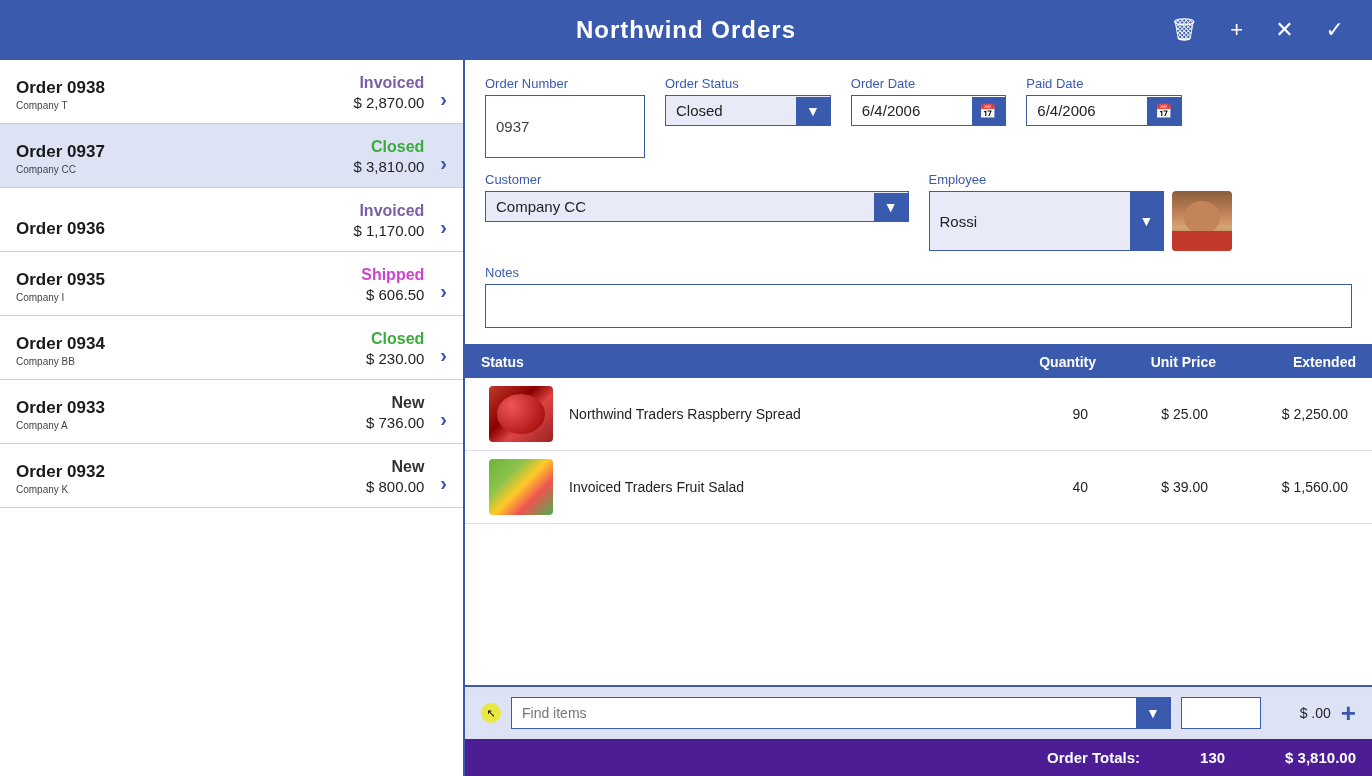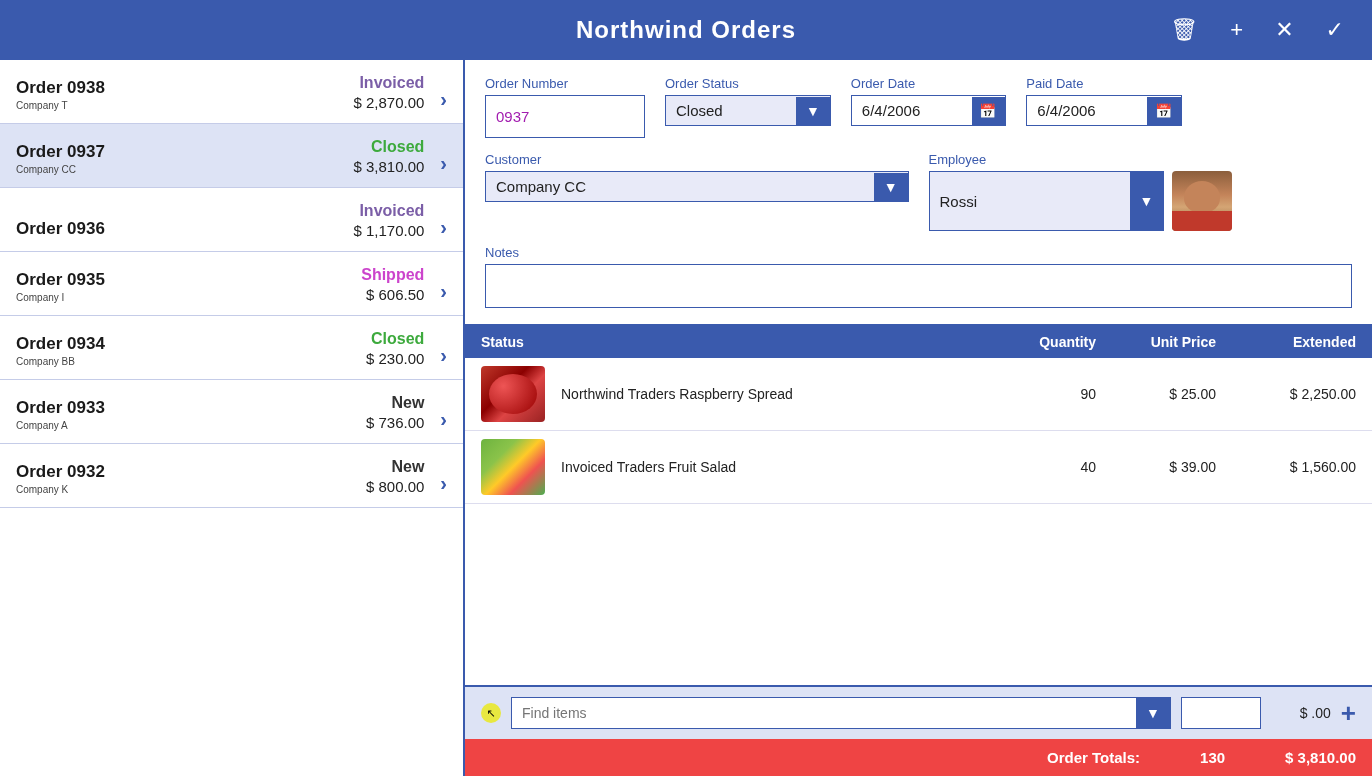--- a/index.html
+++ b/index.html
@@ -119,23 +119,23 @@
       display: flex;
       flex-direction: column;
     }
     .form-label {
       font-size: 13px;
       color: #3a5aad;
       margin-bottom: 4px;
     }
     .form-input {
       border: 1.5px solid #3a5aad;
-      padding: 12px 10px;
+      padding: 22px 10px;
       font-size: 15px;
-      color: #a21caf;
+      color: #404040;
       background: white;
       outline: none;
     }
     .form-input-wide { width: 160px; }
 
     .select-wrapper {
       display: flex;
       align-items: center;
       border: 1.5px solid #3a5aad;
       background: #e8eaf8;
@@ -221,21 +221,21 @@
 
     .products-body {
       flex: 1;
       overflow-y: auto;
     }
 
     .product-row {
       display: grid;
       grid-template-columns: 80px 1fr 120px 120px 140px;
       align-items: center;
-      padding: 8px 16px;
+      padding: 8px 24px;
       border-bottom: 1px solid #dde;
     }
     .product-name { font-size: 14px; color: #222; }
     .product-qty, .product-price, .product-extended {
       text-align: right;
       font-size: 14px;
       color: #222;
     }
 
     
@@ -287,21 +287,21 @@
       border: none;
       color: #3a5aad;
       font-size: 26px;
       font-weight: bold;
       cursor: pointer;
       line-height: 1;
     }
 
     
     .totals-row {
-      background: #ef4444;
+      background: #4c1d95;
       display: flex;
       align-items: center;
       padding: 10px 16px;
       color: white;
       font-size: 15px;
       font-weight: 600;
       justify-content: flex-end;
       gap: 60px;
     }
 

